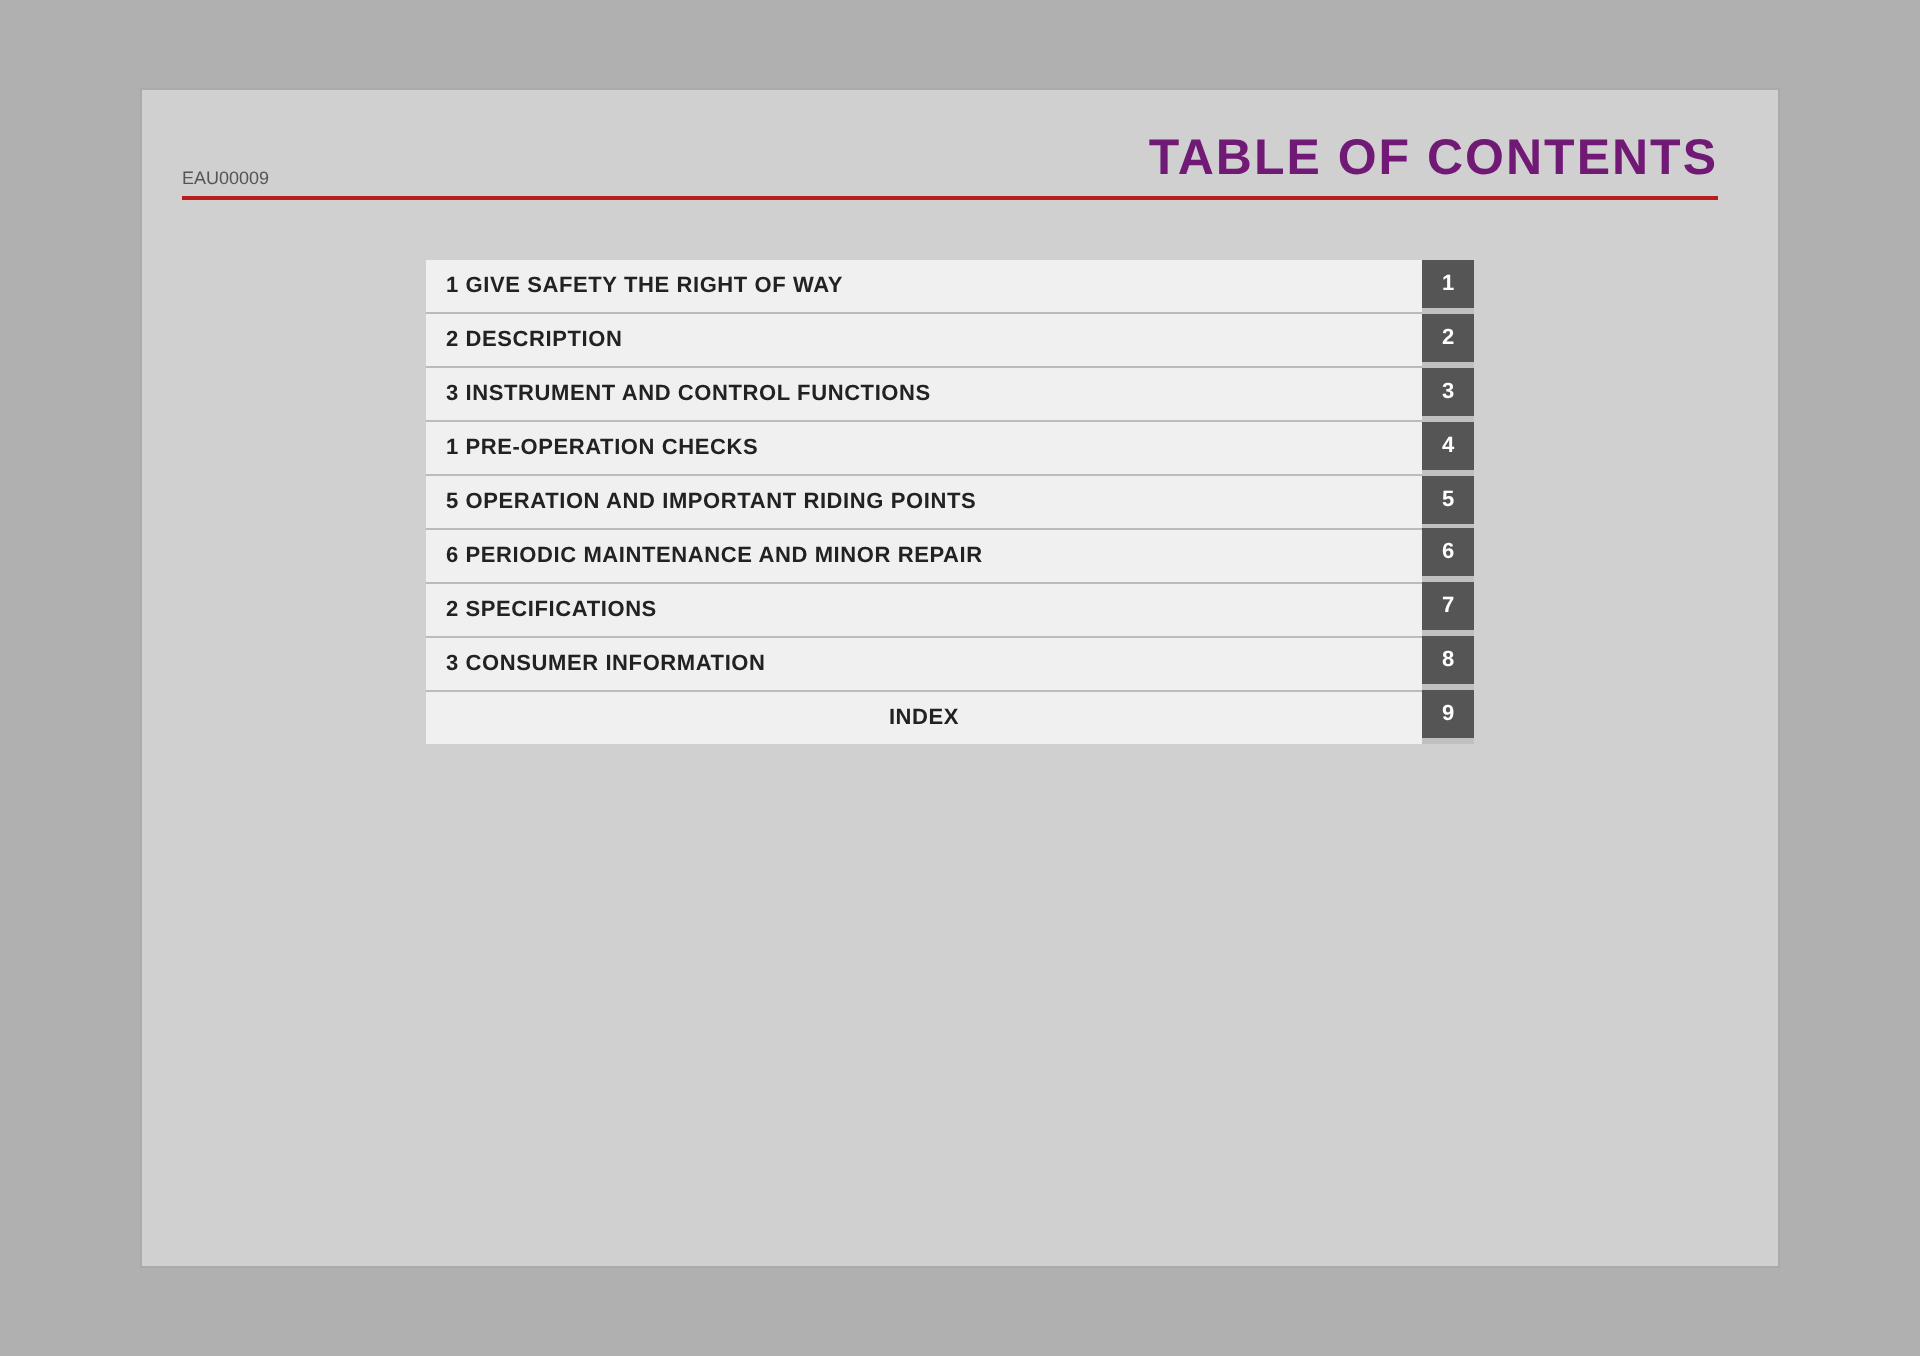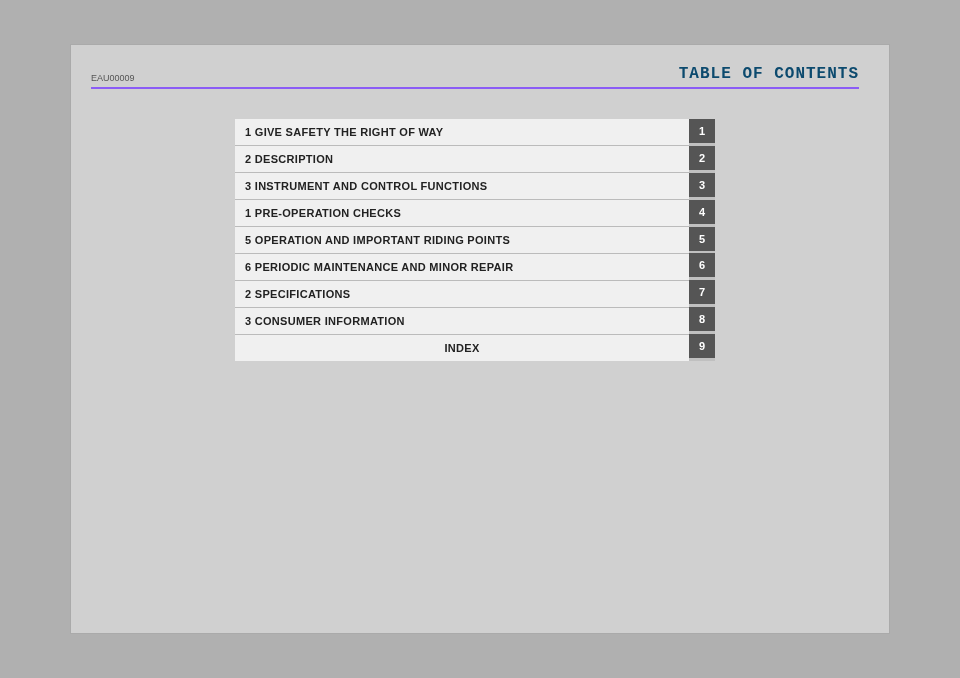--- a/index.html
+++ b/index.html
@@ -32,48 +32,48 @@
       height: 100%;
       background: #d0d0d0;
       position: relative;
       padding: 20px 30px 20px 20px;
     }
 
     .header-bar {
       display: flex;
       align-items: flex-end;
       justify-content: space-between;
-      border-bottom: 2px solid #8b5cf6;
+      border-bottom: 2px solid #b91c1c;
       padding-bottom: 4px;
       margin-bottom: 30px;
       gap: 23px;
     }
 
     .doc-code {
       font-size: 9px;
       color: #555;
       font-family: Arial, sans-serif;
     }
 
     .page-title {
-      font-size: 16px;
+      font-size: 25px;
       font-weight: bold;
-      color: #0c4a6e;
+      color: #701a75;
       letter-spacing: 1px;
-      font-family: Liberation Mono, monospace;
+      font-family: Liberation Sans, sans-serif;
     }
 
     .content-area {
       display: flex;
       justify-content: center;
     }
 
     .toc-wrapper {
       display: flex;
-      width: 480px;
+      width: 524px;
     }
 
     .toc-table {
       flex: 1;
       background: #e8e8e8;
     }
 
     .toc-row {
       display: flex;
       align-items: center;

